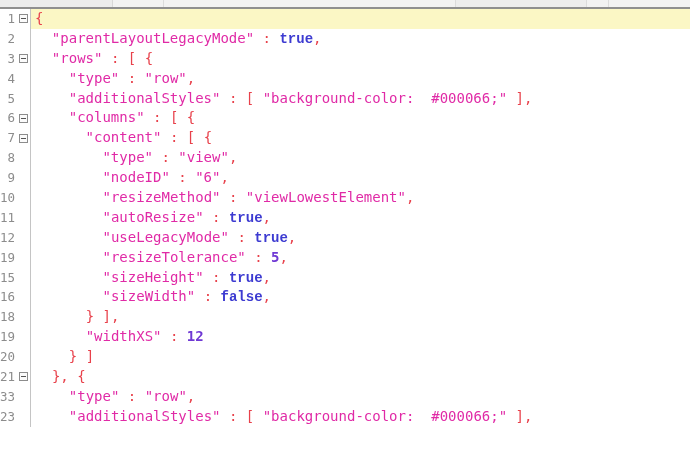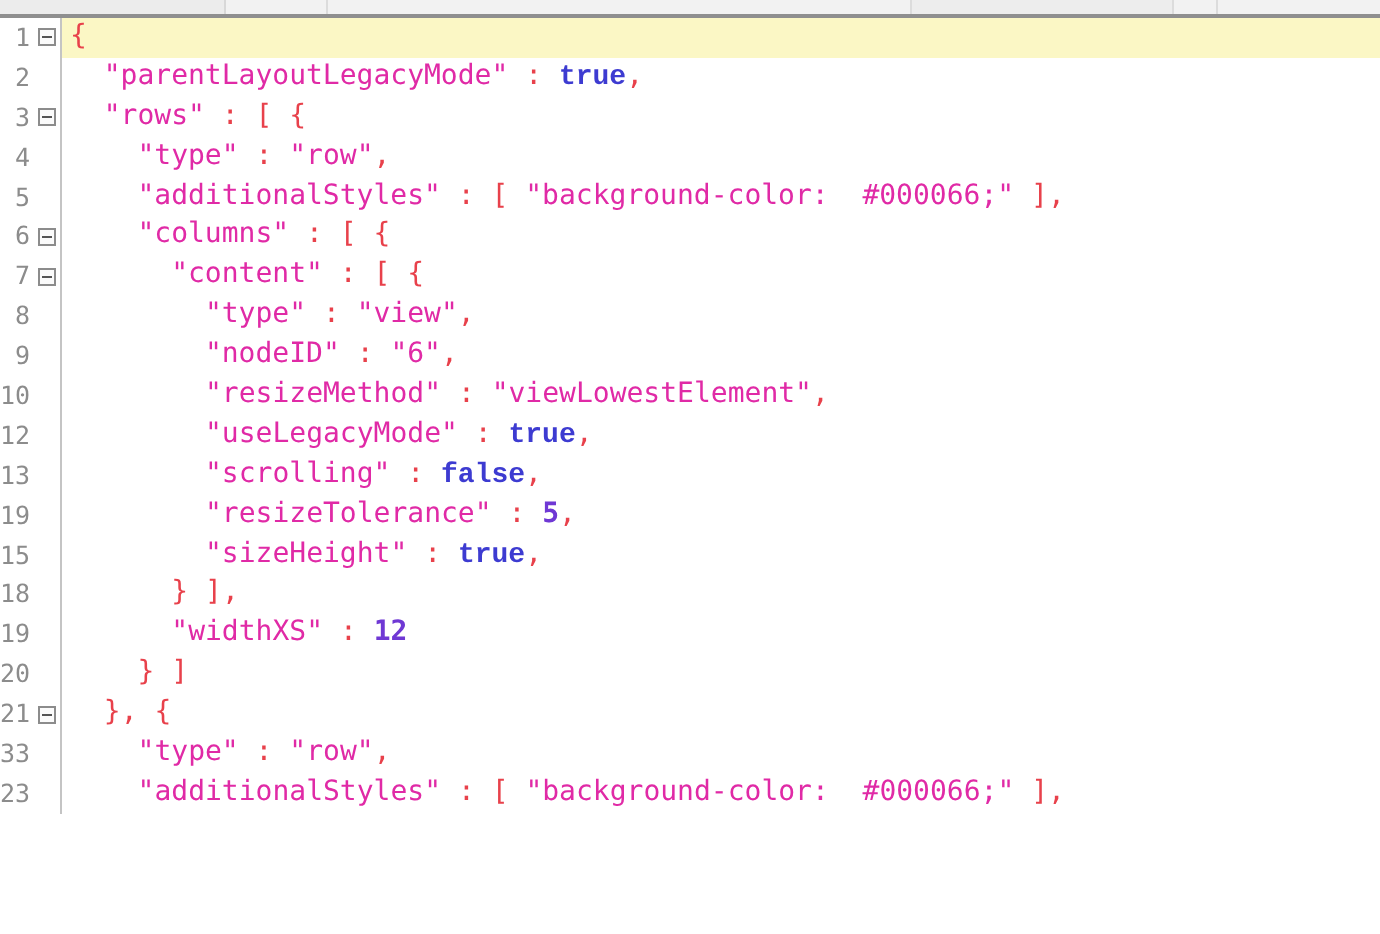--- a/index.html
+++ b/index.html
@@ -165,45 +165,52 @@
       </div>
       <div class="line">
         <div class="gutter">
           <span class="ln">10</span>
           <span class="foldslot"></span>
         </div>
         <div class="text"><span class="tok-ws">        </span><span class="tok-key">"resizeMethod"</span><span class="tok-ws"> </span><span class="tok-punc">:</span><span class="tok-ws"> </span><span class="tok-str">"viewLowestElement"</span><span class="tok-punc">,</span></div>
       </div>
       <div class="line">
         <div class="gutter">
+          <span class="ln">11</span>
+          <span class="foldslot"></span>
+        </div>
+        <div class="text"><span class="tok-ws">        </span><span class="tok-key">"autoResize"</span><span class="tok-ws"> </span><span class="tok-punc">:</span><span class="tok-ws"> </span><span class="tok-bool">true</span><span class="tok-punc">,</span></div>
+      </div>
+      <div class="line">
+        <div class="gutter">
           <span class="ln">12</span>
           <span class="foldslot"></span>
         </div>
         <div class="text"><span class="tok-ws">        </span><span class="tok-key">"useLegacyMode"</span><span class="tok-ws"> </span><span class="tok-punc">:</span><span class="tok-ws"> </span><span class="tok-bool">true</span><span class="tok-punc">,</span></div>
       </div>
       <div class="line">
         <div class="gutter">
-          <span class="ln">13</span>
-          <span class="foldslot"></span>
-        </div>
-        <div class="text"><span class="tok-ws">        </span><span class="tok-key">"scrolling"</span><span class="tok-ws"> </span><span class="tok-punc">:</span><span class="tok-ws"> </span><span class="tok-bool">false</span><span class="tok-punc">,</span></div>
-      </div>
-      <div class="line">
-        <div class="gutter">
           <span class="ln">19</span>
           <span class="foldslot"></span>
         </div>
         <div class="text"><span class="tok-ws">        </span><span class="tok-key">"resizeTolerance"</span><span class="tok-ws"> </span><span class="tok-punc">:</span><span class="tok-ws"> </span><span class="tok-num">5</span><span class="tok-punc">,</span></div>
       </div>
       <div class="line">
         <div class="gutter">
           <span class="ln">15</span>
           <span class="foldslot"></span>
         </div>
         <div class="text"><span class="tok-ws">        </span><span class="tok-key">"sizeHeight"</span><span class="tok-ws"> </span><span class="tok-punc">:</span><span class="tok-ws"> </span><span class="tok-bool">true</span><span class="tok-punc">,</span></div>
+      </div>
+      <div class="line">
+        <div class="gutter">
+          <span class="ln">16</span>
+          <span class="foldslot"></span>
+        </div>
+        <div class="text"><span class="tok-ws">        </span><span class="tok-key">"sizeWidth"</span><span class="tok-ws"> </span><span class="tok-punc">:</span><span class="tok-ws"> </span><span class="tok-bool">false</span><span class="tok-punc">,</span></div>
       </div>
       <div class="line">
         <div class="gutter">
           <span class="ln">18</span>
           <span class="foldslot"></span>
         </div>
         <div class="text"><span class="tok-ws">      </span><span class="tok-punc">}</span><span class="tok-ws"> </span><span class="tok-punc">]</span><span class="tok-punc">,</span></div>
       </div>
       <div class="line">
         <div class="gutter">

